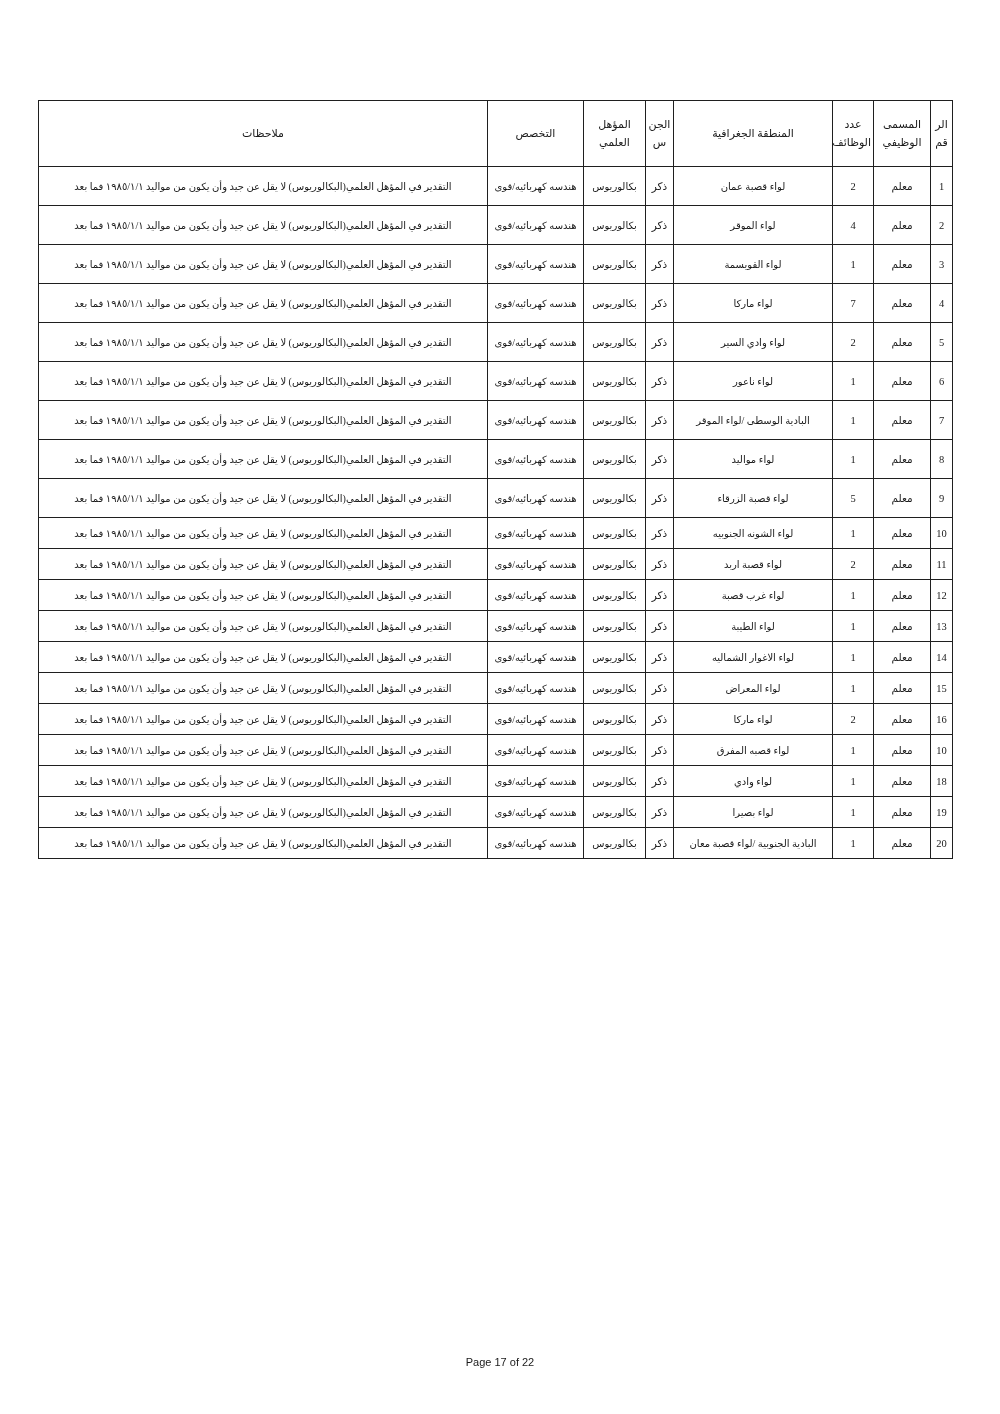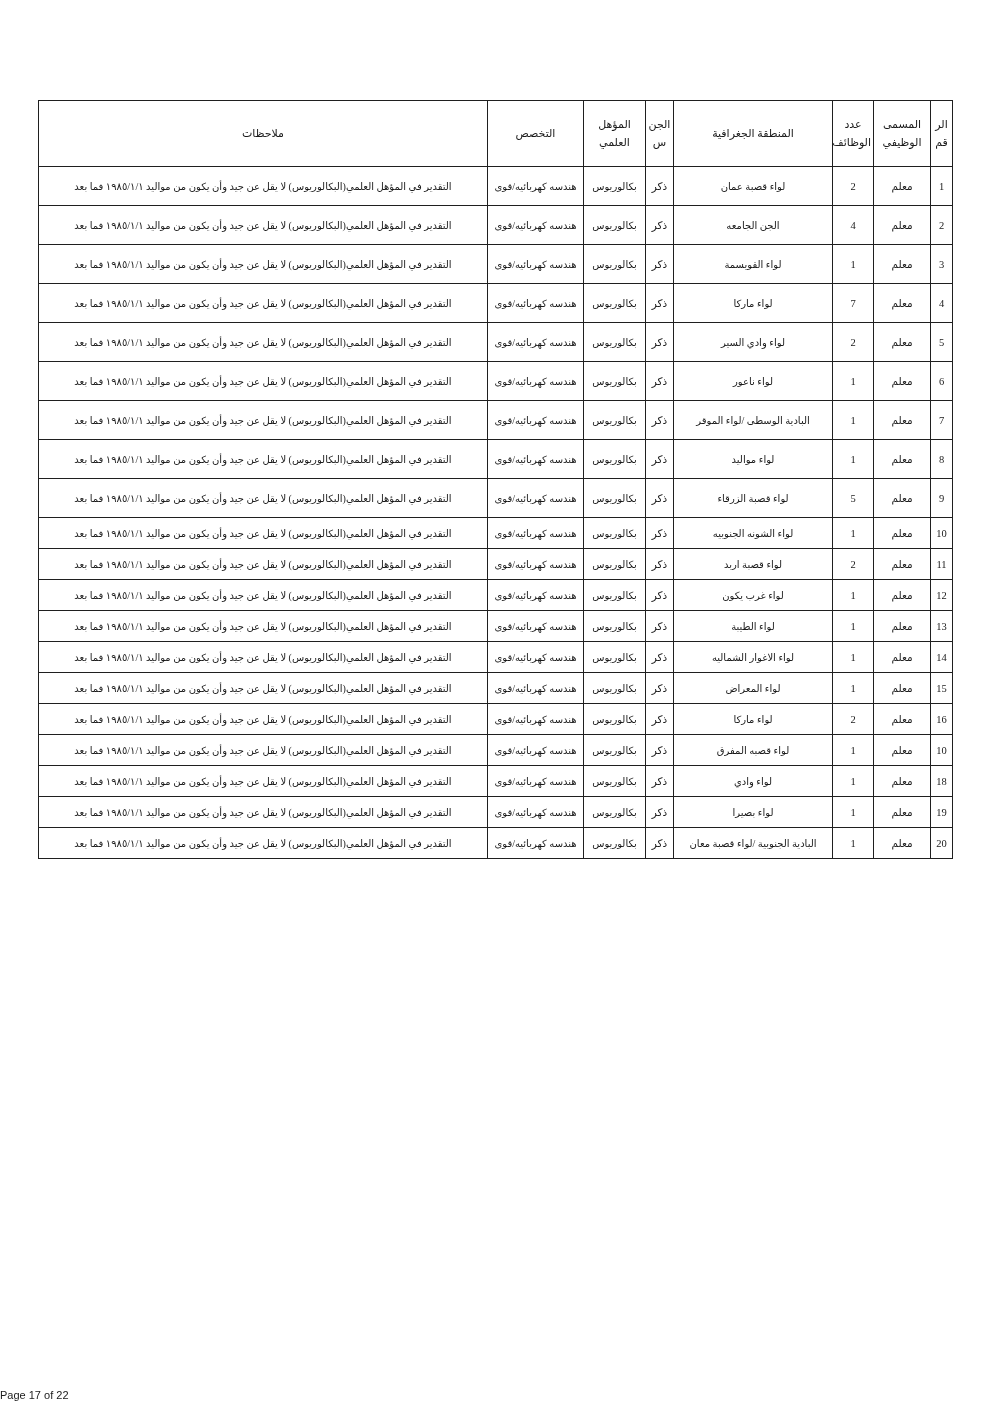--- a/index.html
+++ b/index.html
@@ -38,24 +38,24 @@
   .jobs-table td { font-size: 10.5px; }
   .jobs-table tbody tr { height: 31px; }
   .jobs-table tbody tr:nth-child(-n+9) { height: 39px; }
   td.c-notes, td.c-region, td.c-spec, td.c-qual {
     white-space: nowrap;
     font-size: 10px;
   }
   td.c-notes { font-size: 10px; margin-left: 24px; }
   .footer {
     position: absolute;
-    top: 1389px;
+    top: 1356px;
     left: 0;
     width: 100%;
-    text-align: left;
+    text-align: center;
     font-family: "Liberation Sans", "DejaVu Sans", sans-serif;
     font-size: 11px;
     color: #1a1a1a;
   }
 </style>
 </head>
 <body>
 
 <div class="page">
 
@@ -95,21 +95,21 @@
     <td class="c-region">لواء قصبة عمان</td>
     <td class="c-gender">ذكر</td>
     <td class="c-qual">بكالوريوس</td>
     <td class="c-spec">هندسه كهربائيه/قوى</td>
     <td class="c-notes">التقدير في المؤهل العلمي(البكالوريوس) لا يقل عن جيد وأن يكون من مواليد ١٩٨٥/١/١ فما بعد</td>
   </tr>
         <tr>
     <td class="c-number">2</td>
     <td class="c-job">معلم</td>
     <td class="c-vac">4</td>
-    <td class="c-region">الجن الجامعه</td>
+    <td class="c-region">لواء الموقر</td>
     <td class="c-gender">ذكر</td>
     <td class="c-qual">بكالوريوس</td>
     <td class="c-spec">هندسه كهربائيه/قوى</td>
     <td class="c-notes">التقدير في المؤهل العلمي(البكالوريوس) لا يقل عن جيد وأن يكون من مواليد ١٩٨٥/١/١ فما بعد</td>
   </tr>
         <tr>
     <td class="c-number">3</td>
     <td class="c-job">معلم</td>
     <td class="c-vac">1</td>
     <td class="c-region">لواء القويسمة</td>
@@ -195,21 +195,21 @@
     <td class="c-region">لواء قصبة اربد</td>
     <td class="c-gender">ذكر</td>
     <td class="c-qual">بكالوريوس</td>
     <td class="c-spec">هندسه كهربائيه/قوى</td>
     <td class="c-notes">التقدير في المؤهل العلمي(البكالوريوس) لا يقل عن جيد وأن يكون من مواليد ١٩٨٥/١/١ فما بعد</td>
   </tr>
         <tr>
     <td class="c-number">12</td>
     <td class="c-job">معلم</td>
     <td class="c-vac">1</td>
-    <td class="c-region">لواء غرب يكون</td>
+    <td class="c-region">لواء غرب قصبة</td>
     <td class="c-gender">ذكر</td>
     <td class="c-qual">بكالوريوس</td>
     <td class="c-spec">هندسه كهربائيه/قوى</td>
     <td class="c-notes">التقدير في المؤهل العلمي(البكالوريوس) لا يقل عن جيد وأن يكون من مواليد ١٩٨٥/١/١ فما بعد</td>
   </tr>
         <tr>
     <td class="c-number">13</td>
     <td class="c-job">معلم</td>
     <td class="c-vac">1</td>
     <td class="c-region">لواء الطيبة</td>

